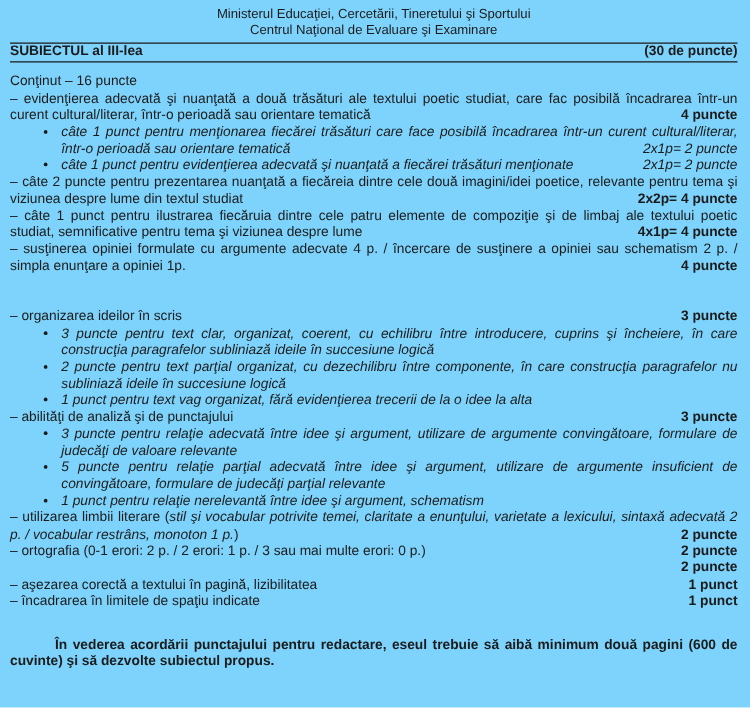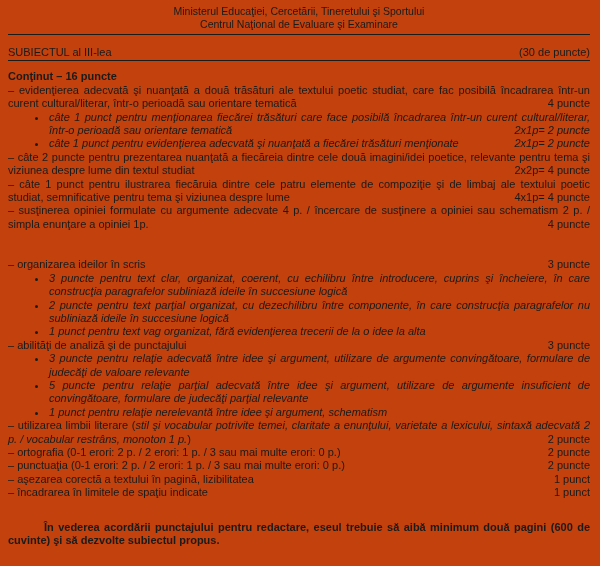--- a/index.html
+++ b/index.html
@@ -1,60 +1,59 @@
 <!DOCTYPE html>
 <html><head>
 <meta charset="utf-8">
 <style>
   * { box-sizing: border-box; }
   html, body { margin: 0; padding: 0; background: #ffffff; }
   .page {
     width: 600px;
     height: 566px;
-    background: #c2410c;
+    background: #7dd3fc;
     color: #1b1b1b;
     font-family: "Liberation Sans", sans-serif;
     font-size: 11px;
     line-height: 13.4px;
     padding: 5px 10px 6px 8px;
     overflow: hidden;
   }
   .ministry-header {
     text-align: center;
     font-size: 10.5px;
     line-height: 13px;
   }
   .header-divider {
     border: none;
     border-top: 1.6px solid #1b1b1b;
     margin: 3px 0 0 0;
   }
   .subject-row {
     display: flex;
     justify-content: space-between;
-    font-weight: normal;
+    font-weight: bold;
     border-bottom: 1.6px solid #1b1b1b;
-    margin-top: 11px;
     padding-bottom: 1px;
     text-align: right;
   }
   .section-heading {
-    font-weight: bold;
+    font-weight: normal;
     margin: 0;
   }
   .section-content { margin-top: 9px; }
   .section-redactare { margin-top: 27px; }
   .item {
     margin: 0;
     text-align: justify;
   }
   .item::after { content: ""; display: block; clear: both; }
   .score {
     float: right;
-    font-weight: normal;
+    font-weight: bold;
     white-space: nowrap;
     padding-left: 8px;
   }
   .score-italic {
     font-weight: normal;
     font-style: italic;
   }
   ul.bullet-list {
     margin: 0;
     padding-left: 40px;
@@ -166,21 +165,20 @@
       <span>– utilizarea limbii literare (</span><span class="italic-run">stil şi vocabular potrivite temei, claritate a enunţului, varietate a lexicului, sintaxă adecvată 2 p. / vocabular restrâns, monoton 1 p.</span><span>)</span>
       <span class="score">2 puncte</span>
     </p>
 
     <p class="item">
       <span>– ortografia (0-1 erori: 2 p. / 2 erori: 1 p. / 3 sau mai multe erori: 0 p.)</span>
       <span class="score">2 puncte</span>
     </p>
 
     <p class="item">
-      <span>– punctuaţia (0-1 erori: 2 p. / 2 erori: 1 p. / 3 sau mai multe erori: 0 p.)</span>
       <span class="score">2 puncte</span>
     </p>
 
     <p class="item">
       <span>– aşezarea corectă a textului în pagină, lizibilitatea</span>
       <span class="score">1 punct</span>
     </p>
 
     <p class="item">
       <span>– încadrarea în limitele de spaţiu indicate</span>

